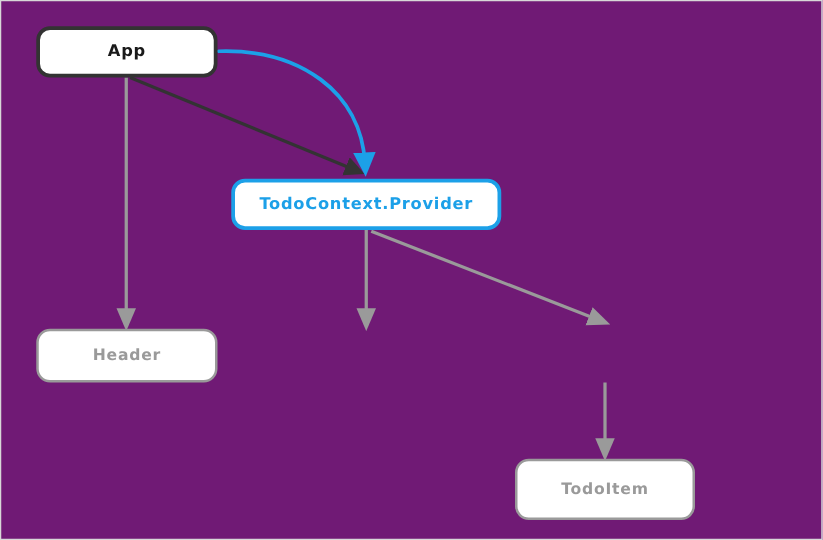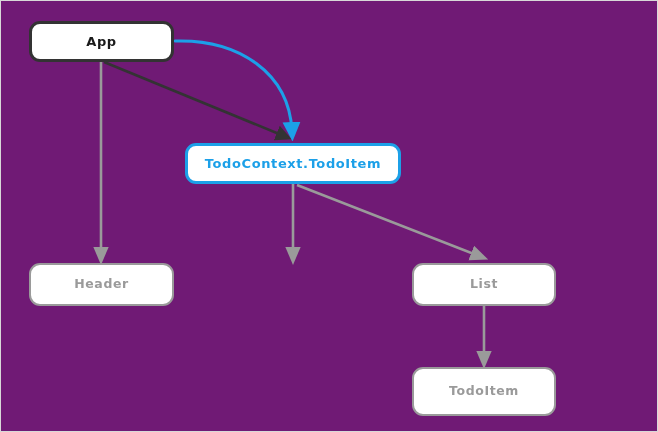--- a/index.html
+++ b/index.html
@@ -93,30 +93,27 @@
     <path d="M296,184 L478,255" stroke="#9a9a9a" stroke-width="2.6" fill="none" marker-end="url(#arrow-gray)"></path>
 
     <path d="M483,305 L483,358" stroke="#9a9a9a" stroke-width="2.6" fill="none" marker-end="url(#arrow-gray)"></path>
   </svg>
 
   <div class="node node-app" style="left:28px; top:20px; width:145px; height:41px;">
     <span>App</span>
   </div>
 
   <div class="node node-provider" style="left:184px; top:142px; width:216px; height:41px;">
-    <span>TodoContext.TodoItem</span>
+    <span>TodoContext.Provider</span>
   </div>
 
   <div class="node node-child" style="left:28px; top:262px; width:145px; height:43px;">
     <span>Header</span>
   </div>
 
 
-  <div class="node node-child" style="left:411px; top:262px; width:144px; height:43px;">
-    <span>List</span>
-  </div>
 
   <div class="node node-child" style="left:411px; top:366px; width:144px; height:49px;">
     <span>TodoItem</span>
   </div>
 
 
 </div>
 
 </body></html>

